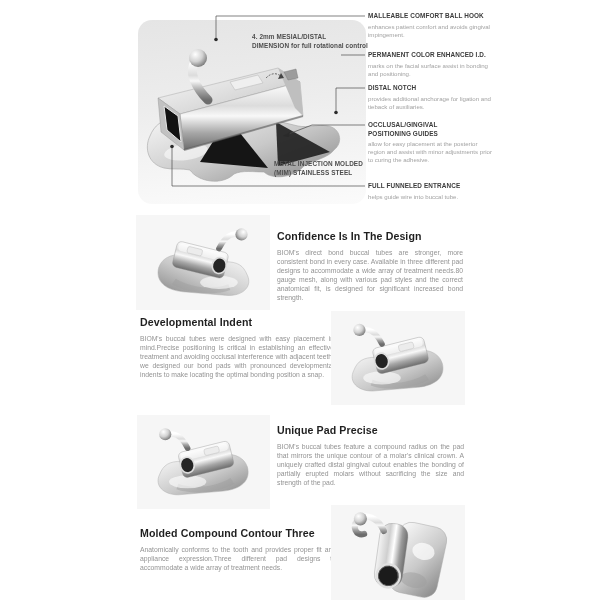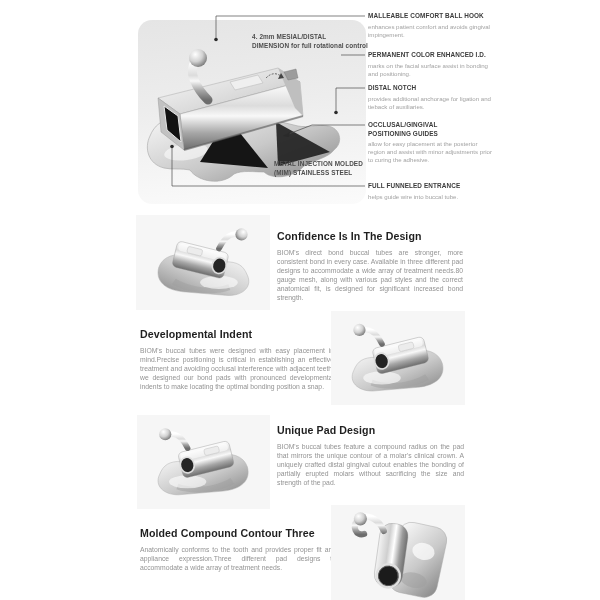--- a/index.html
+++ b/index.html
@@ -175,37 +175,37 @@
   <div class="photo" style="left:136px; top:207px; width:134px; height:95px">
     <svg viewBox="0 0 134 94">
         <use href="#tubeB" transform="translate(134,0) scale(-1,1)"></use>
       </svg>
   </div>
   <div class="copy" style="left:277px; top:222px; width:186px">
     <h2 class="sec-title">Confidence Is In The Design</h2>
     <p class="sec-body">BIOM's direct bond buccal tubes are stronger, more consistent bond in every case. Available in three different pad designs to accommodate a wide array of treatment needs.80 gauge mesh, along with various pad styles and the correct anatomical fit, is designed for significant increased bond strength.</p>
   </div>
 
-  <div class="copy" style="left:140px; top:320px; width:194px">
+  <div class="copy" style="left:140px; top:308px; width:194px">
     <h2 class="sec-title">Developmental Indent</h2>
     <p class="sec-body">BIOM's buccal tubes were designed with easy placement in mind.Precise positioning is critical in establishing an effective treatment and avoiding occlusal interference with adjacent teeth, we designed our bond pads with pronounced developmental indents to make locating the optimal bonding position a snap.</p>
   </div>
   <div class="photo" style="left:331px; top:303px; width:134px; height:94px">
     <svg viewBox="0 0 134 94">
         <use href="#tubeB"></use>
       </svg>
   </div>
 
   <div class="photo" style="left:137px; top:407px; width:133px; height:94px">
     <svg viewBox="0 0 134 94">
         <use href="#tubeB"></use>
       </svg>
   </div>
   <div class="copy" style="left:277px; top:416px; width:187px">
-    <h2 class="sec-title">Unique Pad Design</h2>
+    <h2 class="sec-title">Unique Pad Precise</h2>
     <p class="sec-body">BIOM's buccal tubes feature a compound radius on the pad that mirrors the unique contour of a molar's clinical crown. A uniquely crafted distal gingival cutout enables the bonding of partially erupted molars without sacrificing the size and strength of the pad.</p>
   </div>
 
   <div class="copy" style="left:140px; top:519px; width:196px">
     <h2 class="sec-title">Molded Compound Contour Three</h2>
     <p class="sec-body">Anatomically conforms to the tooth and provides proper fit and appliance expression.Three different pad designs to accommodate a wide array of treatment needs.</p>
   </div>
   <div class="photo" style="left:331px; top:497px; width:134px; height:101px">
     <svg viewBox="0 0 134 100">
         <use href="#tubeC"></use>

